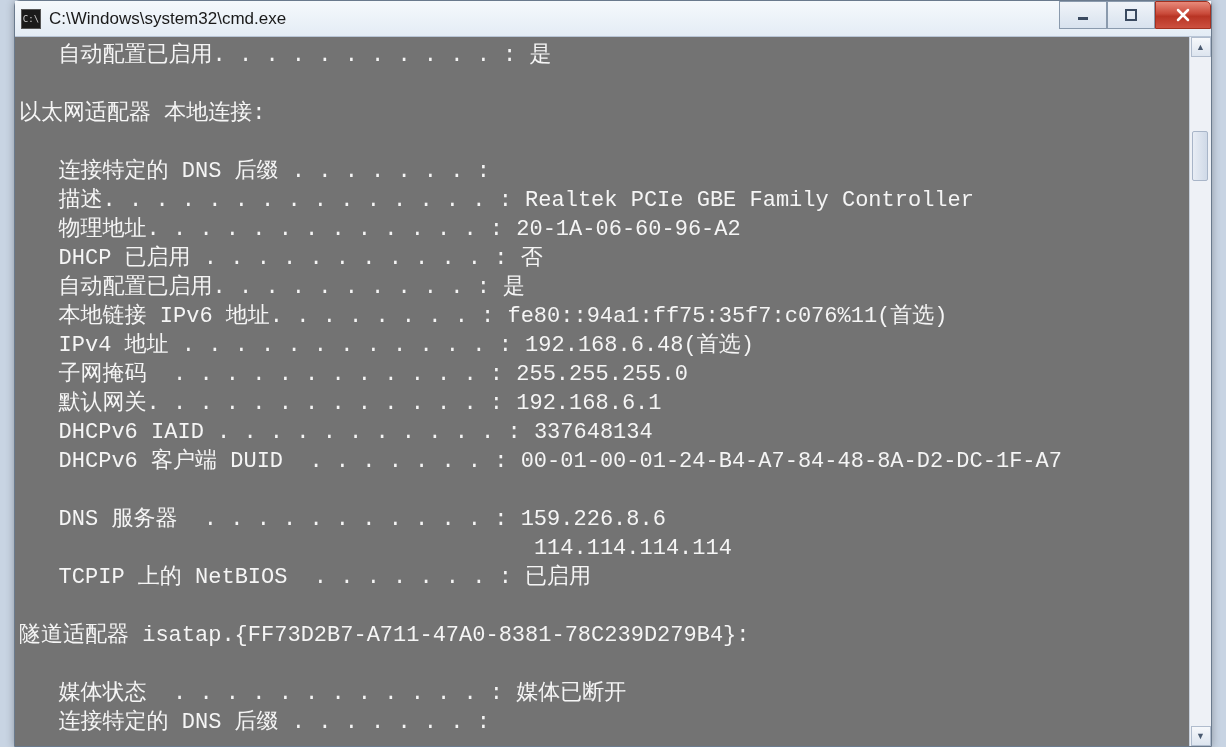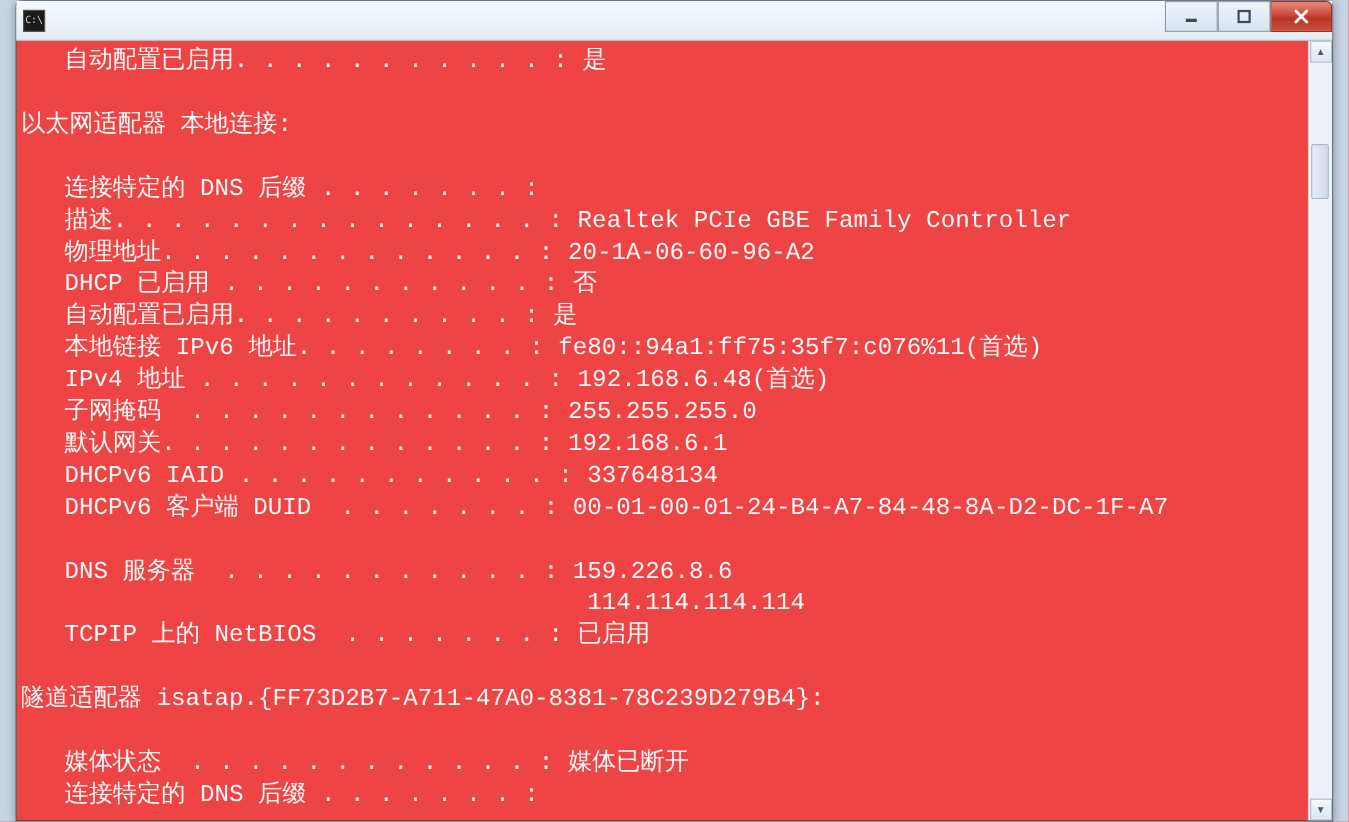--- a/index.html
+++ b/index.html
@@ -81,21 +81,21 @@
     }
     .win-btn svg { display: block; }
     .terminal-area {
       flex: 1;
       display: flex;
       background: #000;
       overflow: hidden;
     }
     .terminal {
       flex: 1;
-      background: #ef4444;
+      background: #737373;
       color: #f5f5f5;
       font-family: "NSimSun", "SimSun", "Consolas", "Courier New", monospace;
       font-size: 22px;
       line-height: 29px;
       padding: 4px 0 12px 4px;
       white-space: pre;
       overflow: hidden;
       font-weight: 500;
     }
     .scrollbar {
@@ -137,20 +137,21 @@
     .dotfill {
       letter-spacing: 0;
     }
   </style>
 </head>
 <body>
 
 <div class="window">
   <div class="titlebar">
     <div class="app-icon">C:\</div>
+    <div class="title-text">C:\Windows\system32\cmd.exe</div>
     <div class="window-controls">
       <div class="win-btn">
         <svg width="14" height="14" viewBox="0 0 14 14">
             <rect x="2" y="9" width="10" height="3" fill="#3a4a60"></rect>
           </svg>
       </div>
       <div class="win-btn">
         <svg width="14" height="14" viewBox="0 0 14 14">
             <rect x="2" y="2" width="10" height="10" fill="none" stroke="#3a4a60" stroke-width="2"></rect>
           </svg>

